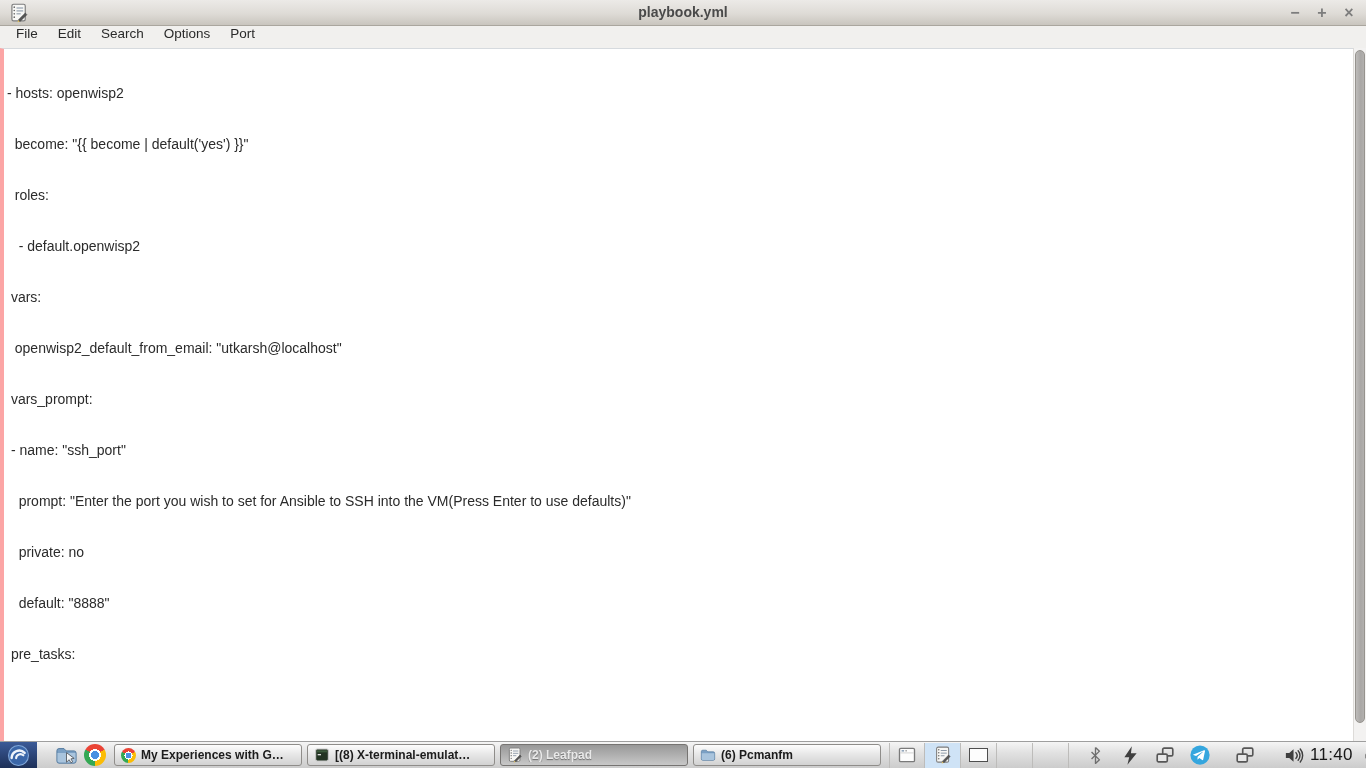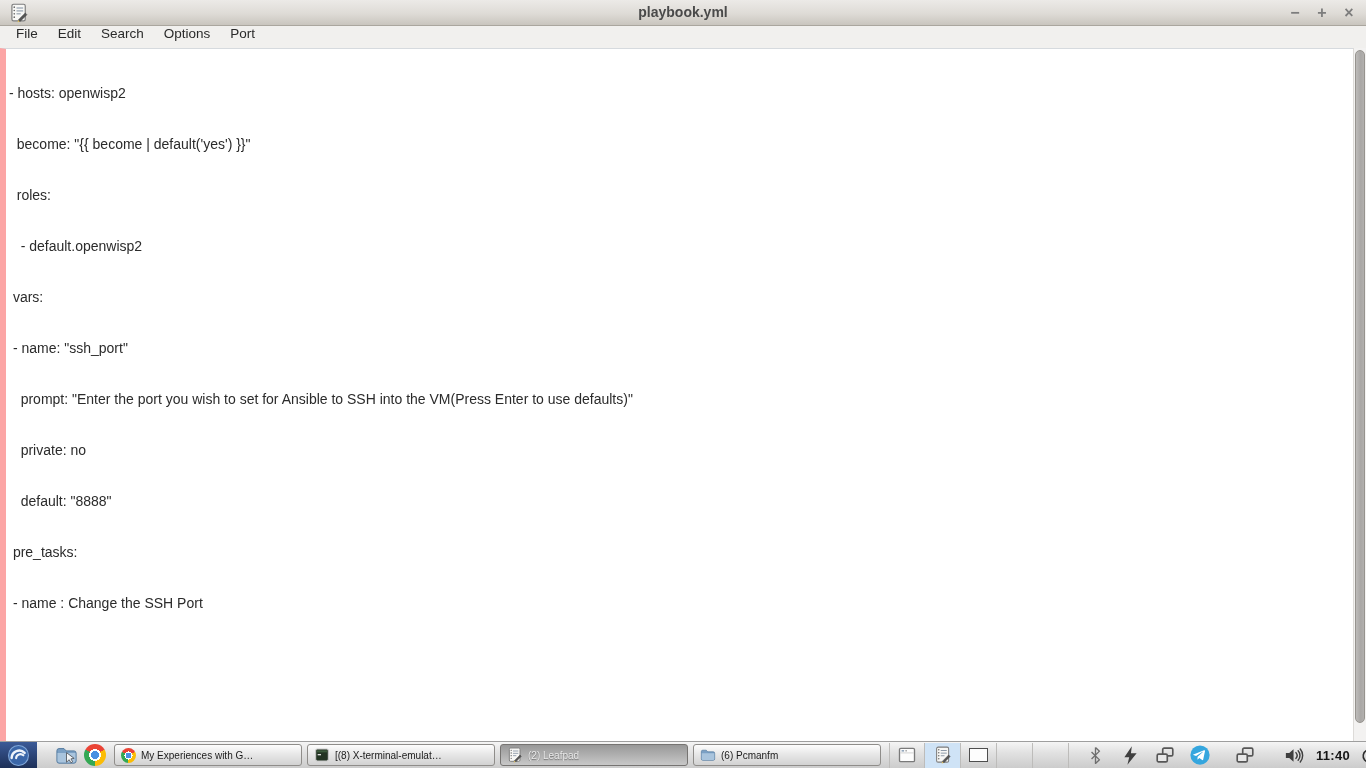--- a/index.html
+++ b/index.html
@@ -18,21 +18,21 @@
   .win-btn { width:18px; height:20px; text-align:center; color:#7d7d7d;
     font-size:16px; line-height:20px; font-weight:bold; cursor:default; }
 
   
   .menubar { height:22px; background:#f1f0ee; display:flex; align-items:center;
     padding-left:6px; font-size:13.5px; color:#2a2a2a; }
   .menu-item { padding:2px 10px 9px 10px; }
 
   
   .editor { position:absolute; top:48px; left:0; right:0; bottom:27px;
-    background:#fff; border-left:6px solid #fca5a5; border-top:1px solid #d6dade;
+    background:#fff; border-left:4px solid #fca5a5; border-top:1px solid #d6dade;
     overflow:hidden; }
   .code { padding:2px 16px 0 3px; font-size:14px; line-height:17px;
     color:#2b2b2b; white-space:pre; }
   .code-line { height:17px; }
 
   
   .scrollbar { position:absolute; top:48px; right:0; bottom:27px; width:13px;
     background:#f3f2f1; border-left:1px solid #dddbd8; }
   .scroll-thumb { position:absolute; top:2px; left:1px; width:10px; bottom:18px;
     background:linear-gradient(90deg,#bdbbb9,#a9a7a5 60%,#b3b1af);
@@ -44,38 +44,38 @@
     border-top:1px solid #9e9e9e; display:flex; align-items:center; }
   .start-btn { width:37px; height:26px; flex:0 0 auto;
     background:linear-gradient(#3b5a97,#1d3058); display:flex; align-items:center;
     justify-content:center; }
   .launchers { display:flex; align-items:center; gap:5px; margin-left:17px; }
   .launcher { width:24px; height:24px; display:flex; align-items:center;
     justify-content:center; }
   .tasks { display:flex; align-items:center; gap:5px; margin-left:7px; }
   .task-btn { width:188px; height:22px; border:1px solid #8f8d8a; border-radius:3px;
     background:linear-gradient(#fdfdfd,#e8e8e8 45%,#d2d2d2);
-    display:flex; align-items:center; gap:5px; padding:0 6px; font-size:10px;
-    color:#1c1c1c; white-space:nowrap; overflow:hidden; }
+    display:flex; align-items:center; gap:5px; padding:0 6px; font-size:12px;
+    color:#1c1c1c; white-space:nowrap; overflow:hidden;font-weight:bold; }
   .task-btn.active { background:linear-gradient(#989898,#b0b0b0 50%,#c8c8c8);
     border-color:#767472; color:#e9e9e9; text-shadow:0 1px 1px rgba(60,60,60,.6); }
   .task-label { overflow:hidden; white-space:nowrap; }
 
   .pager { display:flex; align-items:center; margin-left:8px; height:26px; }
   .pager-cell { width:36px; height:25px; display:flex; align-items:center;
     justify-content:center; border-right:1px solid #bdbcba; }
   .pager-cell:first-child { border-left:1px solid #bdbcba; }
   .pager-cell.selected { background:#cfe3f6; }
   .blank-window { width:19px; height:14px; background:#fdfdfd;
     border:1.5px solid #4e4e4e; }
 
   .tray { display:flex; align-items:center; gap:11px; margin-left:14px; }
   .tray-icon { width:24px; height:24px; display:flex; align-items:center;
     justify-content:center; }
-  .clock { font-size:13px; color:#161616; margin-left:10px; letter-spacing:.3px;font-weight:bold; }
+  .clock { font-size:17px; color:#161616; margin-left:4px; letter-spacing:.3px; }
   .power-btn { margin-left:10px; margin-right:6px; width:22px; height:22px;
     display:flex; align-items:center; justify-content:center; }
 </style>
 </head>
 <body>
 
 <svg width="0" height="0" style="position:absolute">
   <defs>
     <g id="g-leafpad">
       <rect x="3.5" y="1.5" width="16" height="20" rx="2" fill="#f7f7f5" stroke="#7d7d7d" stroke-width="1.4"></rect>
@@ -155,26 +155,27 @@
   <span class="menu-item">Port</span>
 </div>
 
 <div class="editor">
   <div class="code">
     <div class="code-line">- hosts: openwisp2</div>
     <div class="code-line">  become: "{{ become | default('yes') }}"</div>
     <div class="code-line">  roles:</div>
     <div class="code-line">   - default.openwisp2</div>
     <div class="code-line"> vars:</div>
+    <div class="code-line">  openwisp2_default_from_email: "utkarsh@localhost"</div>
+    <div class="code-line"> vars_prompt:</div>
     <div class="code-line"> - name: "ssh_port"</div>
     <div class="code-line">   prompt: "Enter the port you wish to set for Ansible to SSH into the VM(Press Enter to use defaults)"</div>
     <div class="code-line">   private: no</div>
     <div class="code-line">   default: "8888"</div>
     <div class="code-line"> pre_tasks:</div>
-    <div class="code-line"> - name : Change the SSH Port</div>
     
     
     
     
     
     
     
   </div>
 </div>
 

